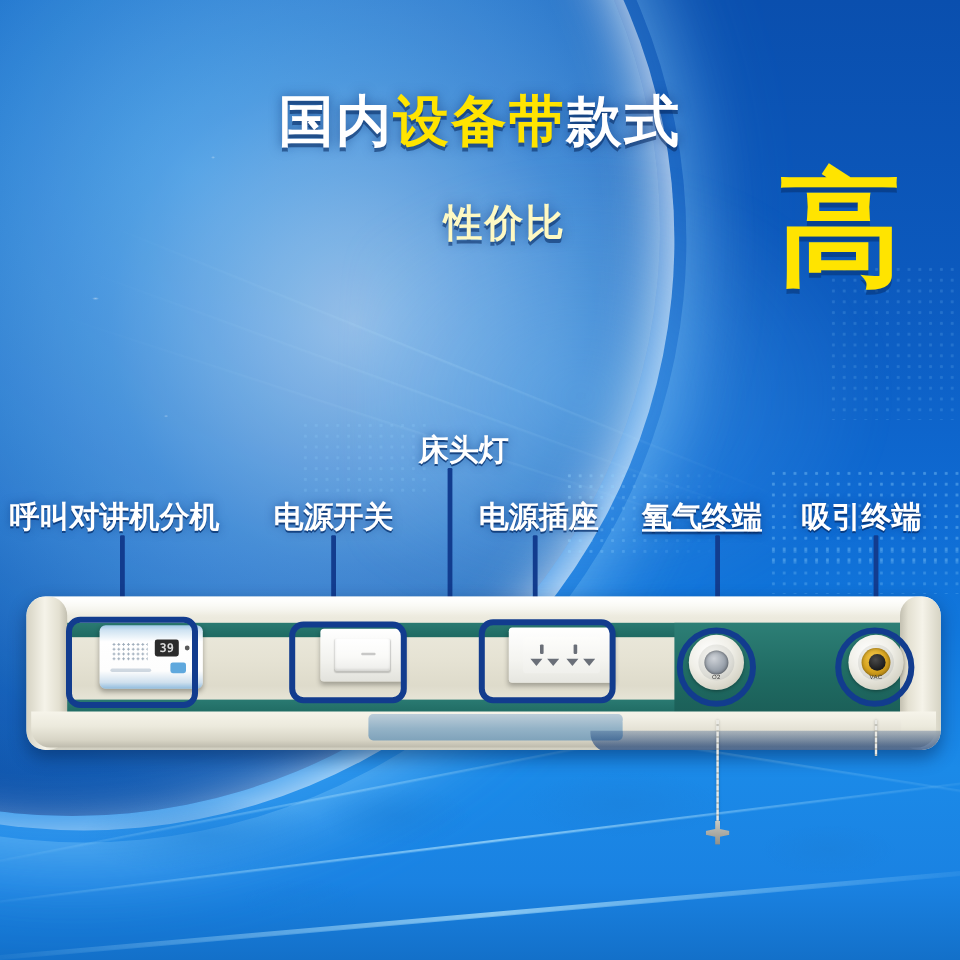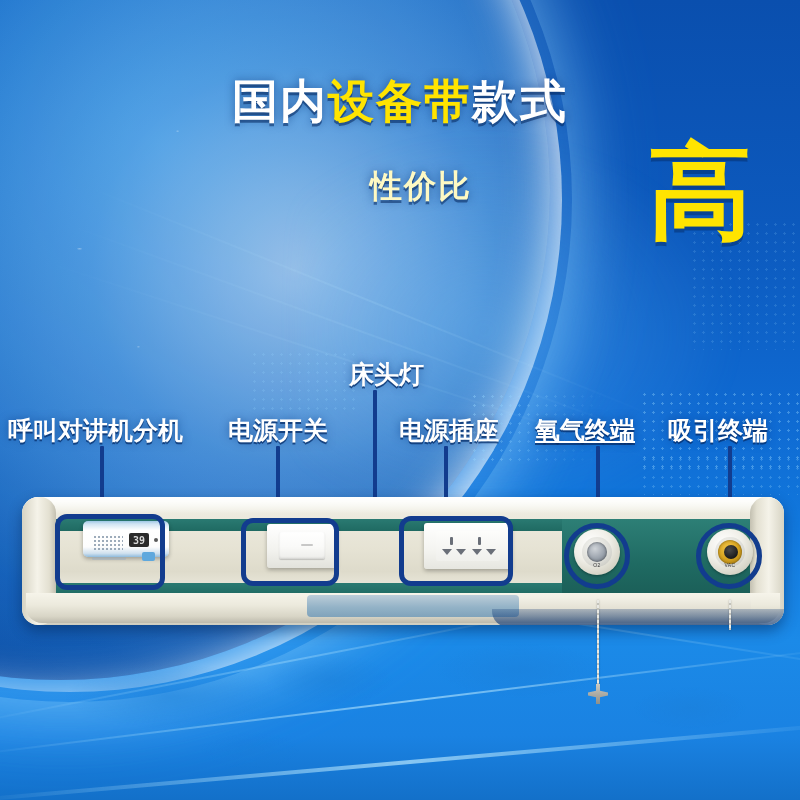--- a/index.html
+++ b/index.html
@@ -164,21 +164,21 @@
     position:absolute;left:497px;top:100px;width:232px;height:16px;border-radius:4px;
     background:linear-gradient(180deg,#f3f1e7,#dedbcd);
   }
   .panel-shadow-under{
     position:absolute;left:470px;top:112px;width:300px;height:18px;border-radius:0 0 16px 16px;
     background:linear-gradient(180deg,rgba(20,60,120,.28),rgba(20,60,120,.75));
   }
 
   
   .intercom{
-    position:absolute;left:61px;top:24px;width:86px;height:36px;border-radius:5px;
+    position:absolute;left:61px;top:24px;width:86px;height:53px;border-radius:5px;
     background:linear-gradient(180deg,#9ec7e6 0%,#cfe3f2 8%,#ffffff 26%,#fdfdfd 72%,#cfe0ee 90%,#8fbbdd 100%);
     box-shadow:0 2px 4px rgba(0,0,0,.3);
   }
   .ic-grille{
     position:absolute;left:10px;top:14px;width:30px;height:16px;
     background-image:radial-gradient(circle, rgba(120,140,160,.85) .8px, transparent 1.1px);
     background-size:4px 4px;
     opacity:.85;
   }
   .ic-display{

